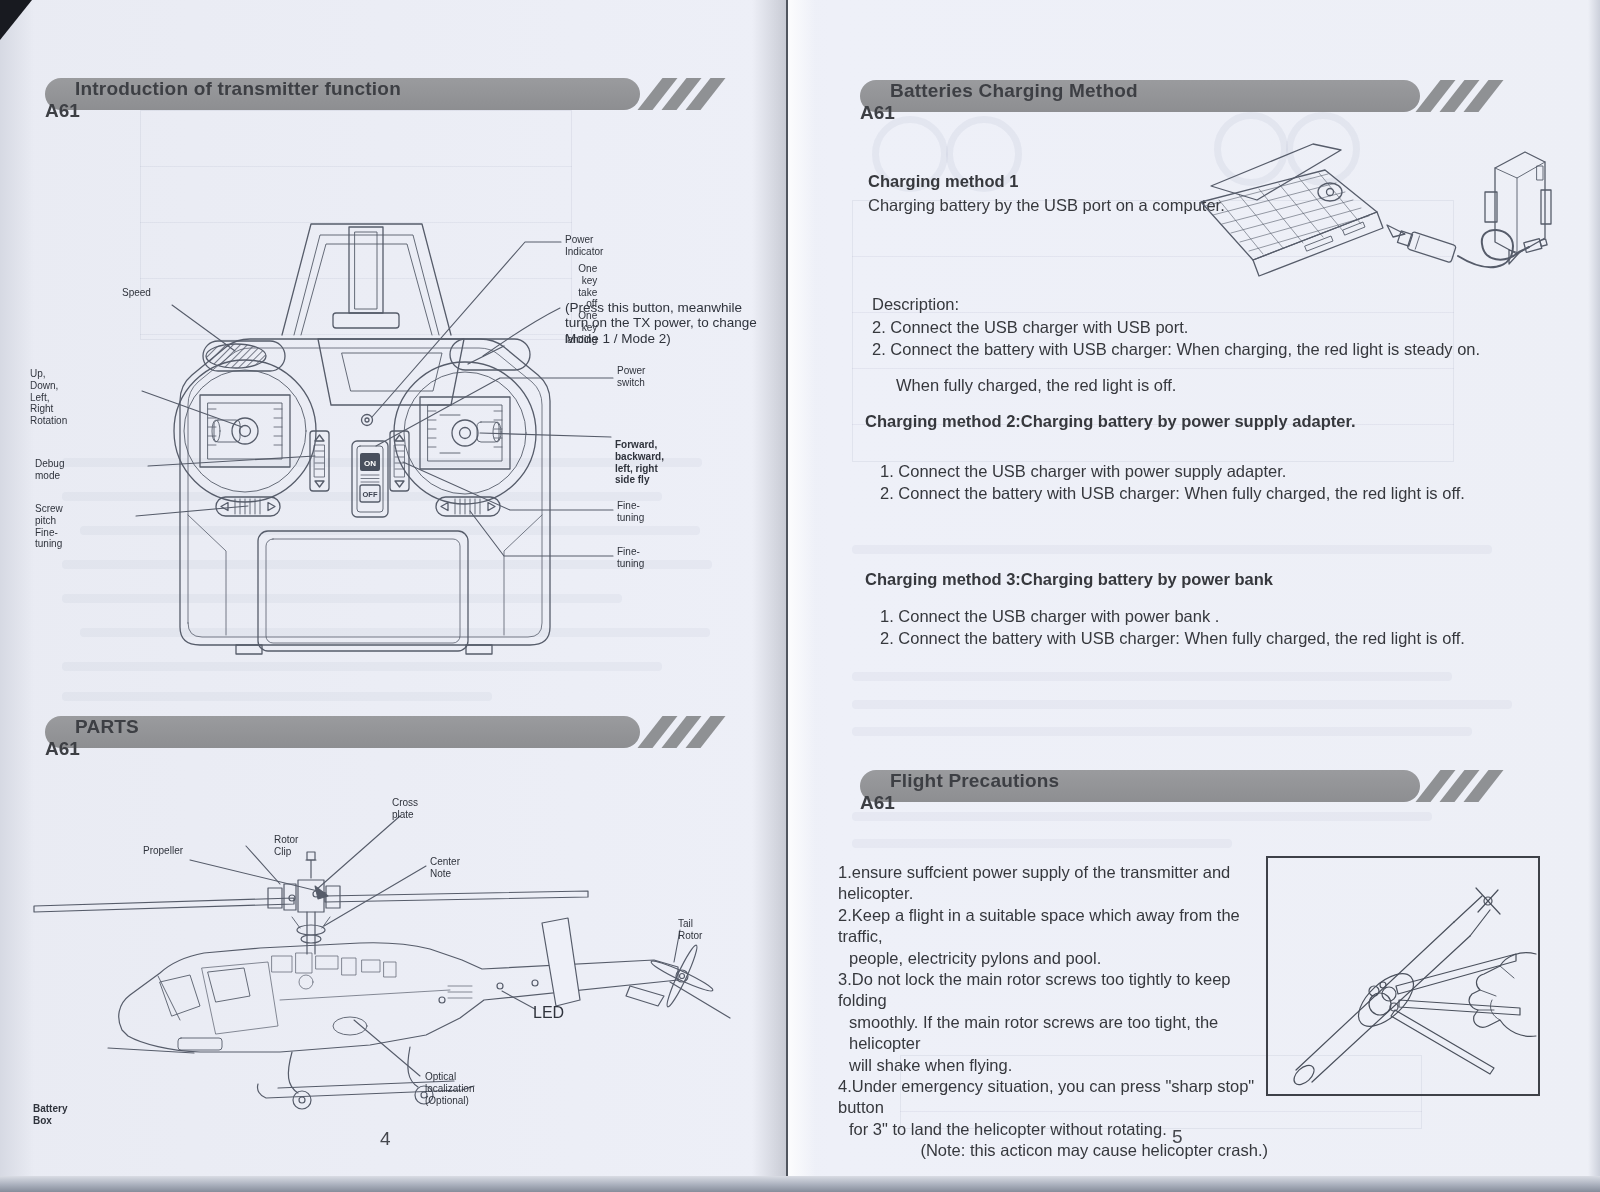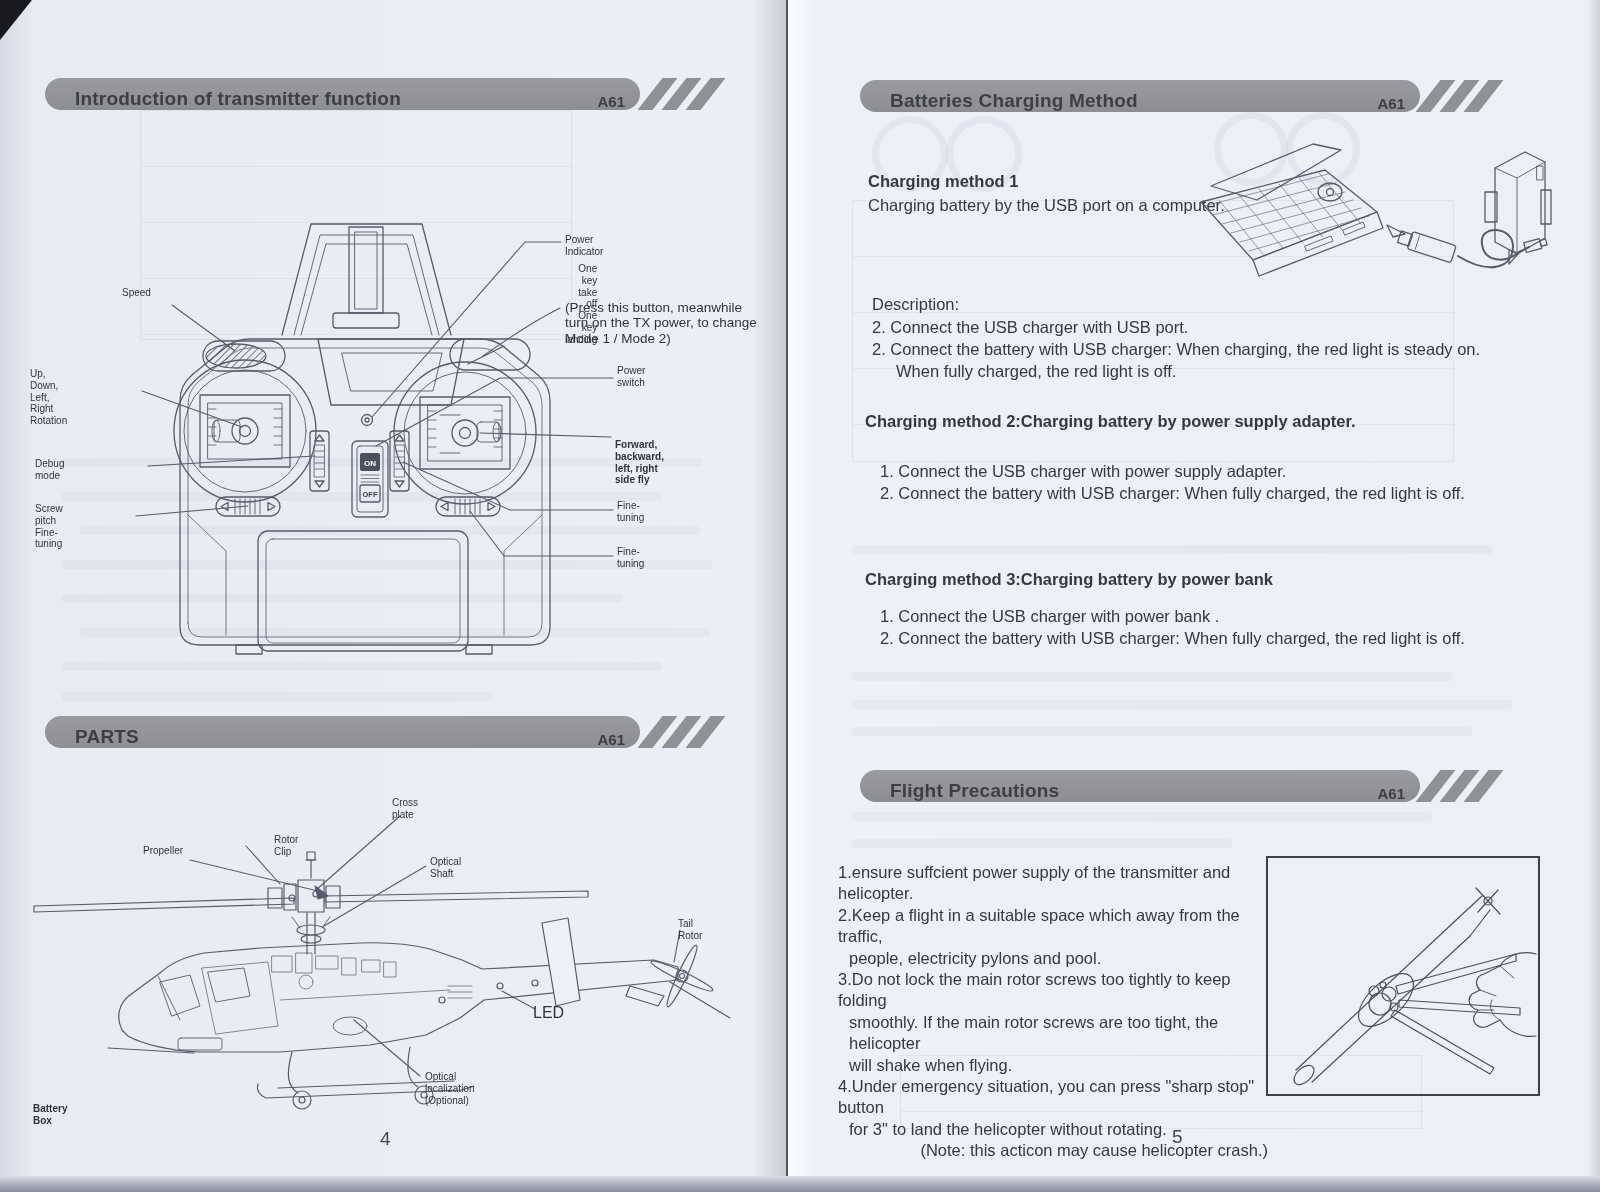--- a/index.html
+++ b/index.html
@@ -2,23 +2,23 @@
 <html><head>
 <meta charset="utf-8">
 <style>
   html,body{margin:0;padding:0;}
   body{font-family:"Liberation Sans",sans-serif;background:#9aa0ad;}
   #scan{position:relative;width:1600px;height:1192px;overflow:hidden;
         background:linear-gradient(to right,#e9ebf3 0,#edeff7 48%,#eef0f8 52%,#edeff6 100%);}
   .abs{position:absolute;}
   
   .bar{position:absolute;height:32px;border-radius:16px;
-       background:linear-gradient(#9a9b9e,#8d8e91);display:flex;align-items:flex-end;}
+       background:linear-gradient(#9a9b9e,#8d8e91);display:flex;align-items:flex-start;flex-direction:column;}
   .bar-title{font-size:19px;font-weight:bold;color:#3d3f44;padding-left:30px;letter-spacing:.2px;flex:1;}
-  .bar-model{font-size:15px;font-weight:bold;color:#3d3f44;padding-right:15px;}
+  .bar-model{font-size:19px;font-weight:bold;color:#3d3f44;padding-right:15px;}
   .stripes{position:absolute;height:32px;display:flex;}
   .stripes i{display:block;width:15px;height:32px;background:#8f9194;transform:skewX(-38deg);margin-right:9px;}
   
   .lbl{position:absolute;font-size:10px;line-height:1.18;color:#2f333c;white-space:pre-line;}
   .lbl.small{font-size:13.5px;line-height:1.13;}
   
   .body-t{position:absolute;font-size:16.5px;color:#36383d;white-space:pre-line;}
   .bold{font-weight:bold;}
   .prec{position:absolute;font-size:16.5px;color:#36383d;}
   .prec div{line-height:21.4px;}
@@ -287,21 +287,21 @@
           <path d="M505,219 L472,201"></path>
           <path d="M78,258 L164,263"></path>
           <path d="M390,286 L324,230"></path>
         </g>
       </g>
     </svg>
 
     <div class="lbl" style="left:392px;top:797px;">Cross plate</div>
     <div class="lbl" style="left:143px;top:845px;">Propeller</div>
     <div class="lbl" style="left:228px;top:834px;margin-left:46px;">Rotor Clip</div>
-    <div class="lbl" style="left:430px;top:856px;">Optical Shaft</div>
+    <div class="lbl" style="left:430px;top:856px;">Center Note</div>
     <div class="lbl" style="left:678px;top:918px;">Tail Rotor</div>
     <div class="lbl" style="left:533px;top:1004px;font-size:16px;">LED</div>
     <div class="lbl" style="left:33px;top:1103px;font-weight:bold;">Battery Box</div>
     <div class="lbl" style="left:425px;top:1071px;">Optical localization (Optional)</div>
   </div>
 
   <div class="pagenum" style="left:380px;top:1128px;">4</div>
 
   <div class="bar" style="left:860px;top:80px;width:560px;">
     <span class="bar-title">Batteries Charging Method</span>
@@ -351,21 +351,21 @@
       <rect x="290" y="52" width="12" height="30"></rect>
         <rect x="346" y="50" width="10" height="34"></rect>
       <rect x="342" y="26" width="6" height="14" stroke-width="0.9"></rect>
       <path d="M314,124 L324,113 L314,110 Z"></path>
     </g>
   </svg>
 
   <div class="body-t" style="left:872px;top:295px;">Description:</div>
   <div class="body-t" style="left:872px;top:318px;">2. Connect the USB charger with USB port.</div>
   <div class="body-t" style="left:872px;top:340px;">2. Connect the battery with USB charger: When charging, the red light is steady on.</div>
-  <div class="body-t" style="left:896px;top:362px;">When fully charged, the red light is off.</div>
+  <div class="body-t" style="left:896px;top:376px;">When fully charged, the red light is off.</div>
 
   <div class="body-t bold" style="left:865px;top:412px;">Charging method 2:Charging battery by power supply adapter.</div>
   <div class="body-t" style="left:880px;top:462px;">1. Connect the USB charger with power supply adapter.</div>
   <div class="body-t" style="left:880px;top:484px;">2. Connect the battery with USB charger: When fully charged, the red light is off.</div>
 
   <div class="body-t bold" style="left:865px;top:570px;">Charging method 3:Charging battery by power bank</div>
   <div class="body-t" style="left:880px;top:607px;">1. Connect the USB charger with power bank .</div>
   <div class="body-t" style="left:880px;top:629px;">2. Connect the battery with USB charger: When fully charged, the red light is off.</div>
 
   <div class="bar" style="left:860px;top:770px;width:560px;">

